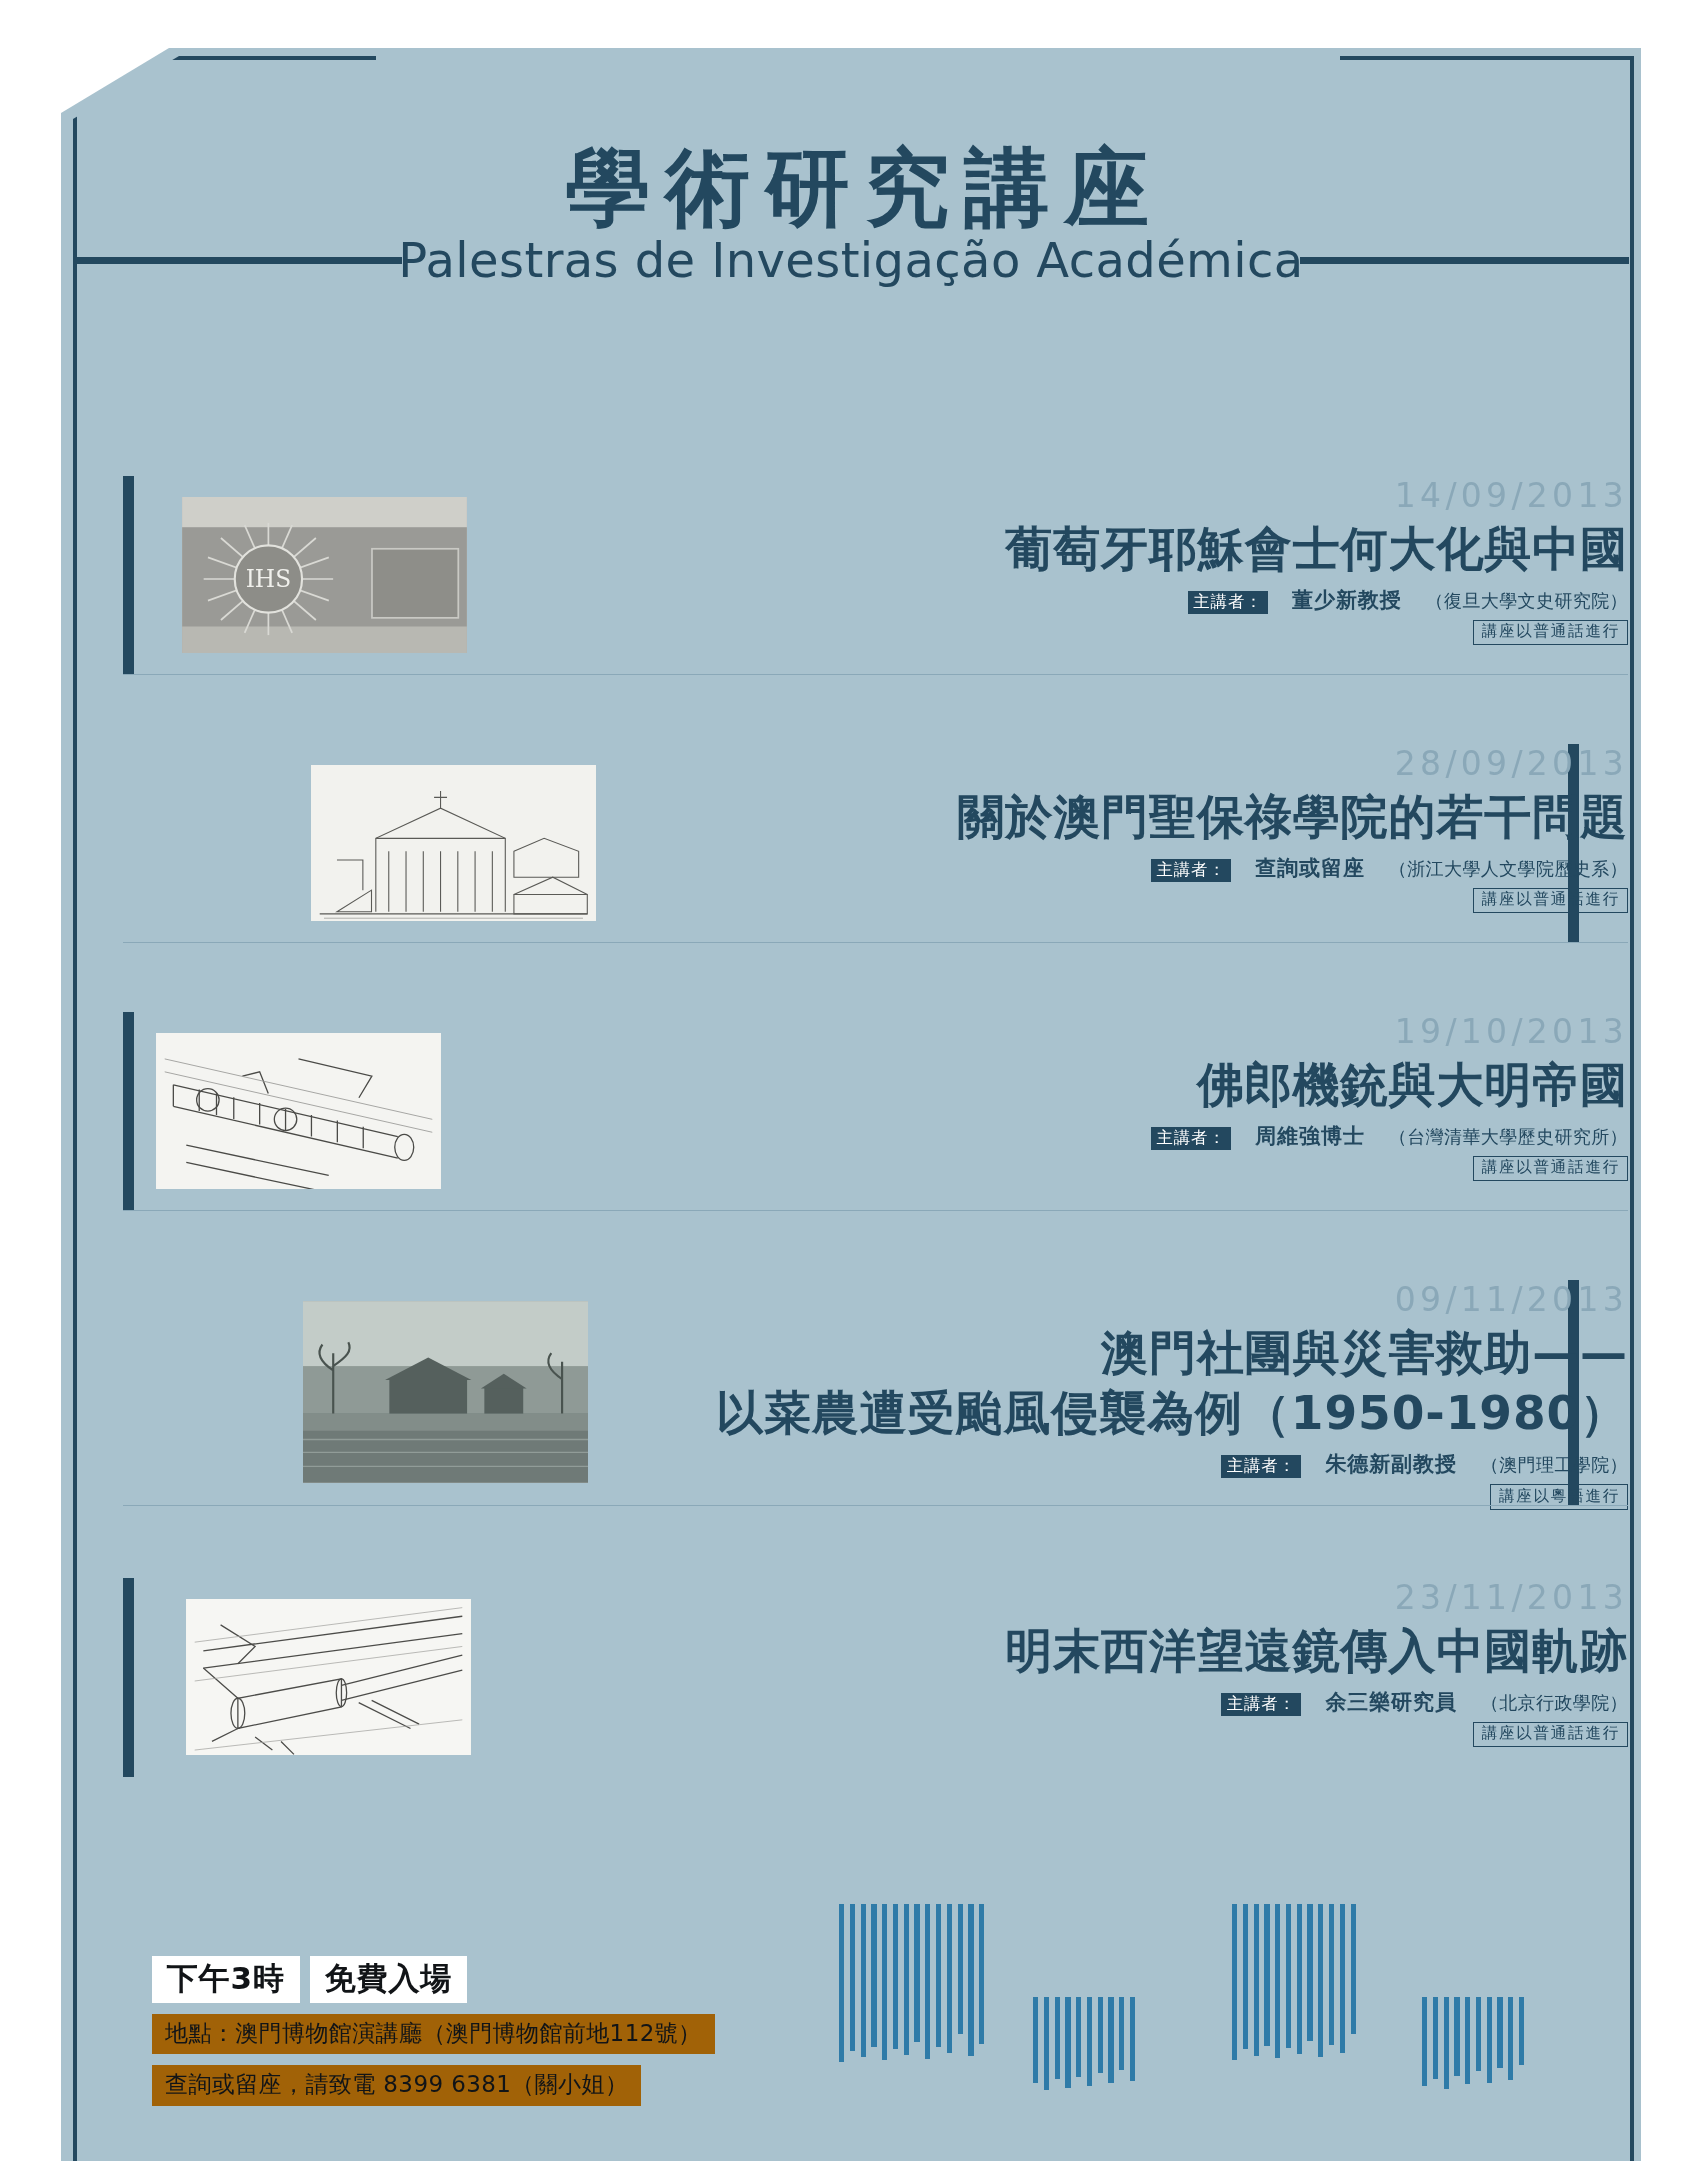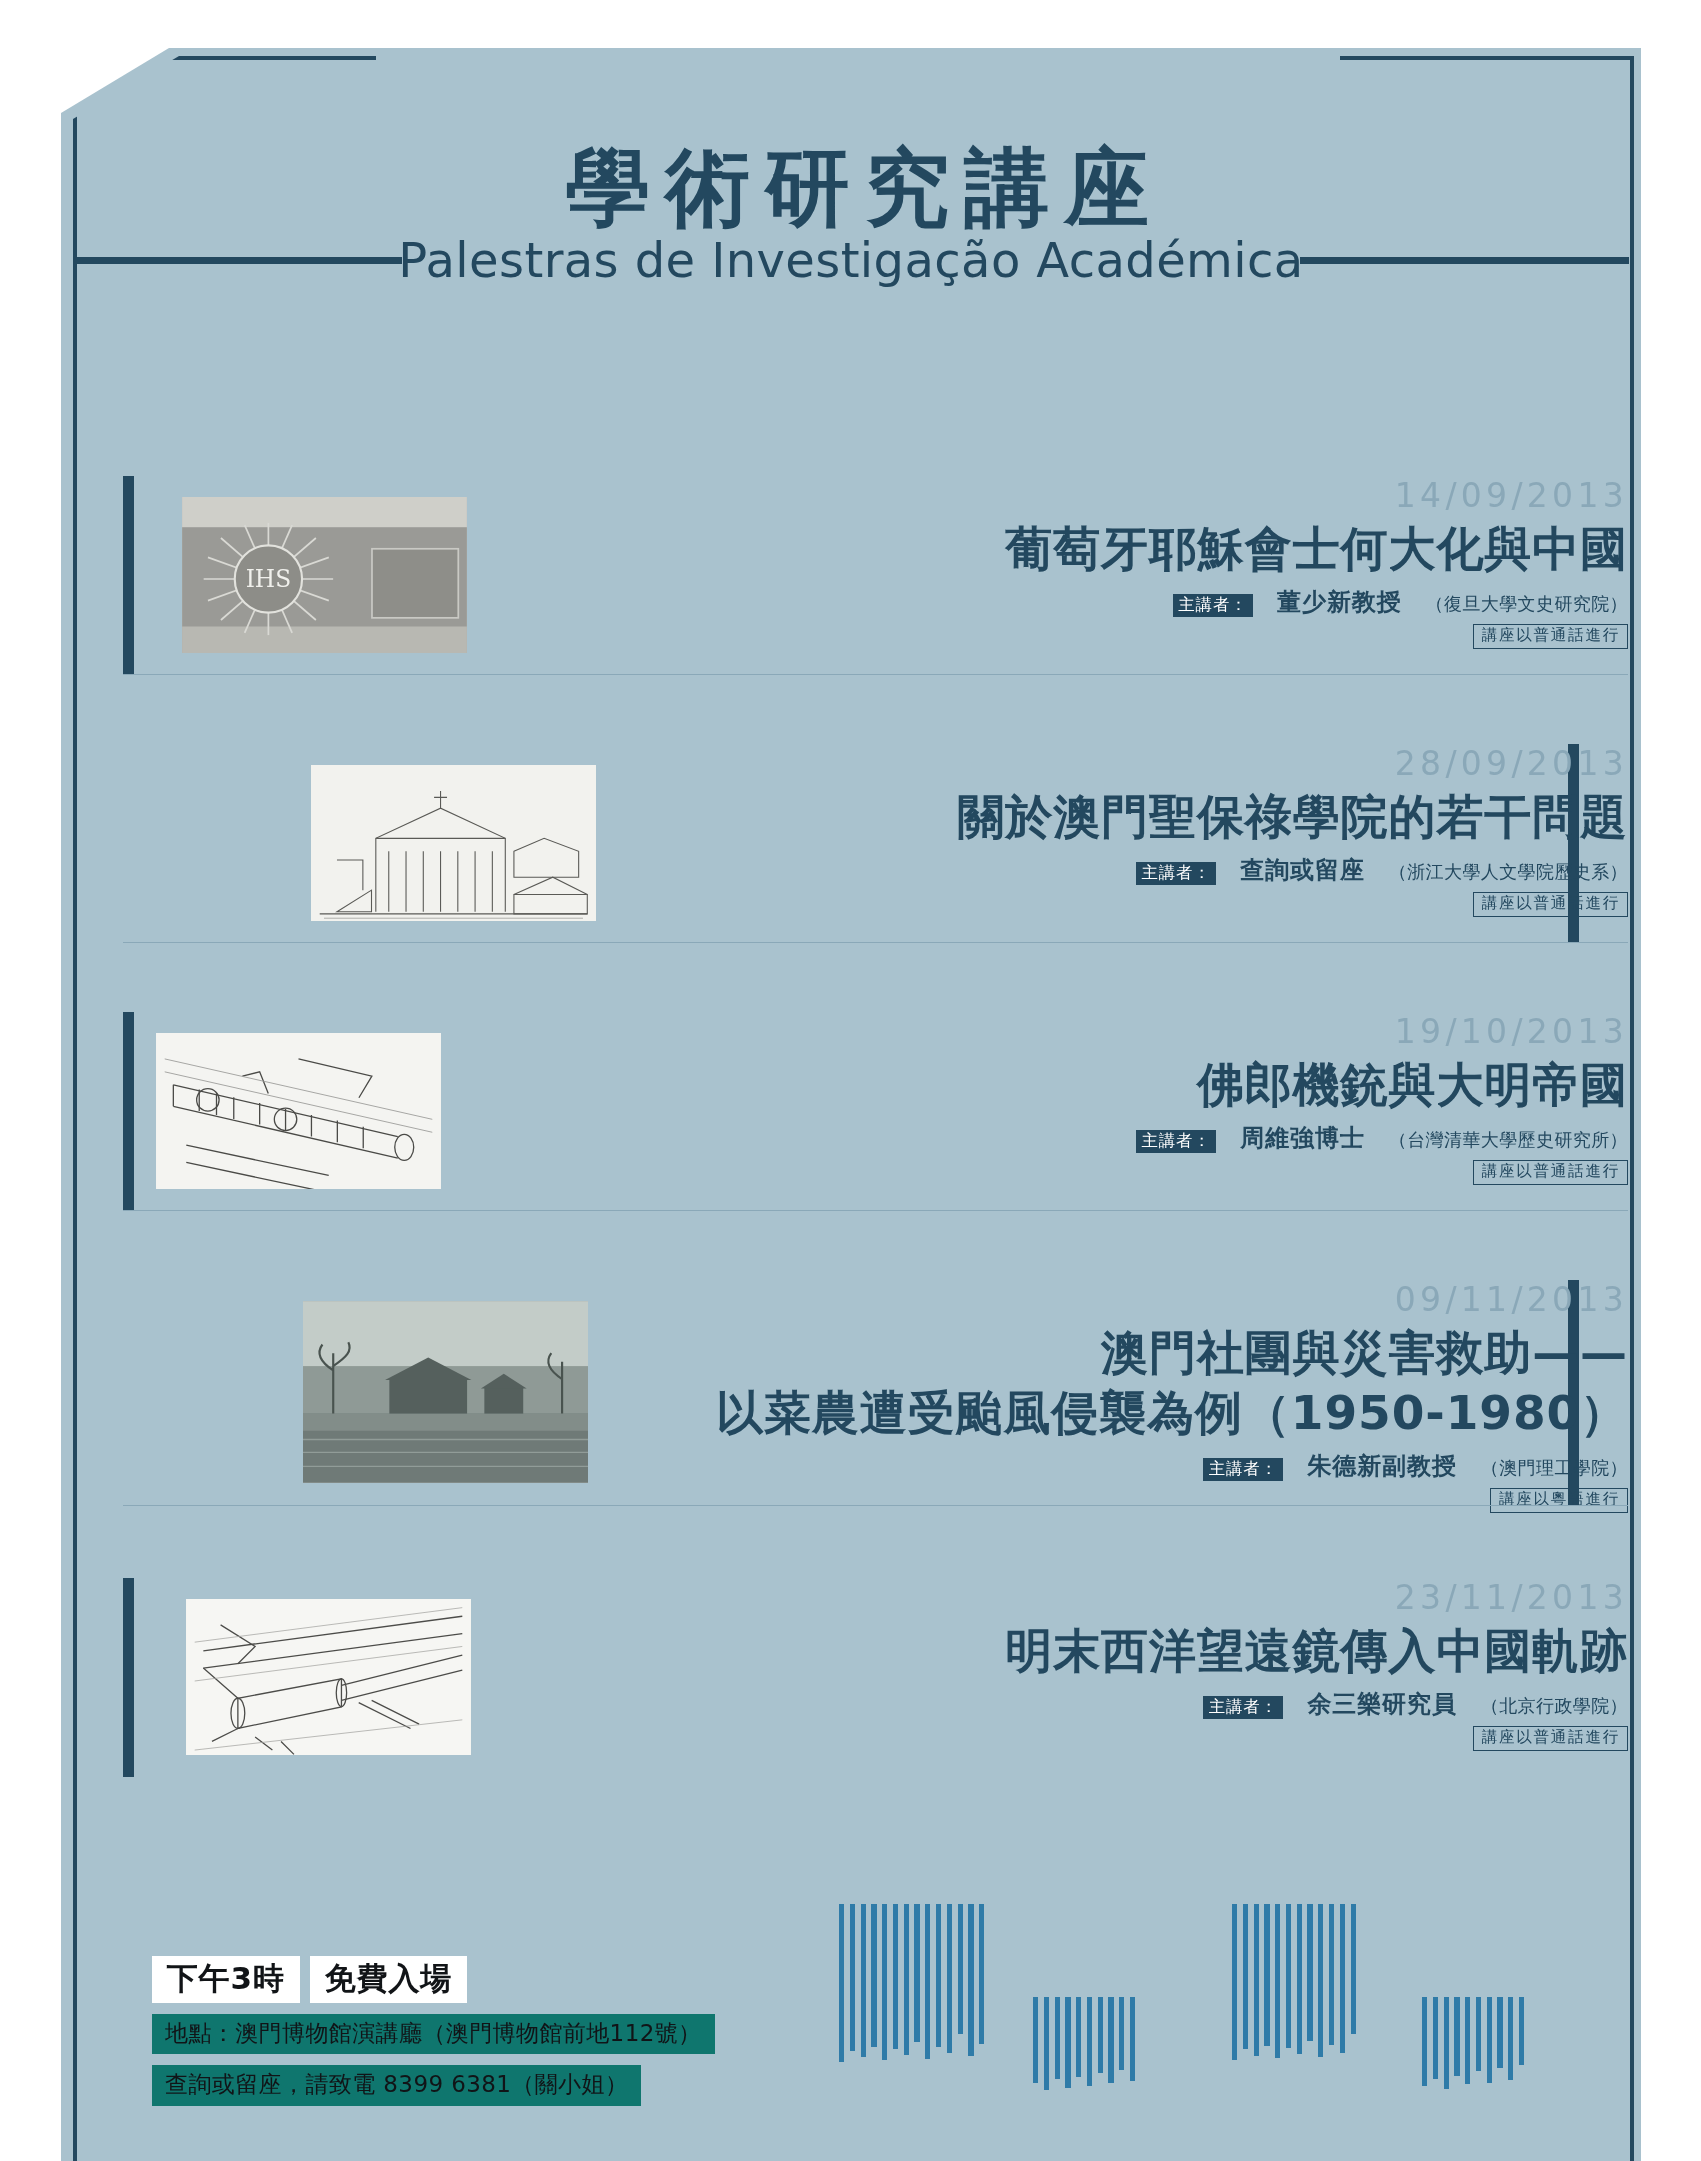--- a/index.html
+++ b/index.html
@@ -153,21 +153,21 @@
     color: #ffffff;
     font-family: "DejaVu Sans", sans-serif;
     font-size: 16.4px;
     padding: 3px 5.6px 3.9px 5.6px;
     letter-spacing: 0.9px;
     line-height: 1;
   }
   .speaker-name {
     font-family: "DejaVu Sans", sans-serif;
     font-weight: bold;
-    font-size: 24px;
+    font-size: 21px;
     color: #23485f;
     letter-spacing: 0.9px;
   }
   .speaker-org {
     font-family: "DejaVu Sans", sans-serif;
     font-size: 18px;
     color: #23485f;
     letter-spacing: 0.4px;
   }
   .lang-line {
@@ -207,21 +207,21 @@
     font-family: "DejaVu Sans", sans-serif;
     font-weight: bold;
     font-size: 31px;
     letter-spacing: 0.9px;
     padding: 7px 14.7px 8.6px 14.7px;
     line-height: 1;
     display: inline-block;
   }
   .bar-line {
     margin-top: 11.2px;
-    background: #0f766e;
+    background: #a16207;
     color: #111417;
     font-family: "DejaVu Sans", sans-serif;
     font-size: 23px;
     letter-spacing: 0.4px;
     padding: 7.8px 13px 9.5px 13px;
     display: inline-block;
     line-height: 1;
   }
 
   

